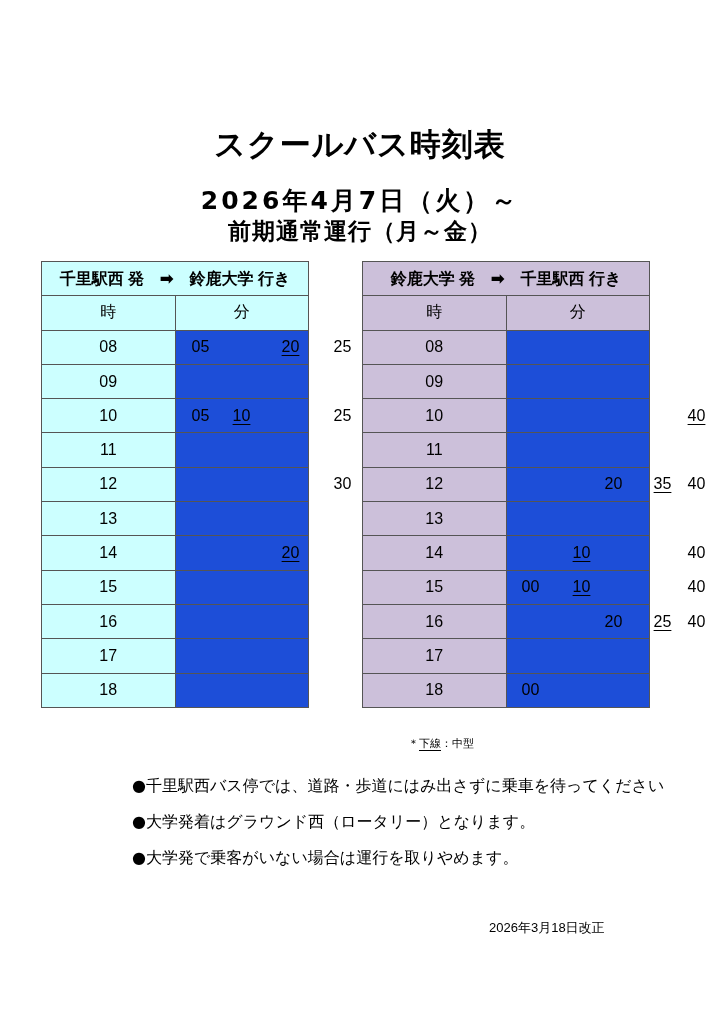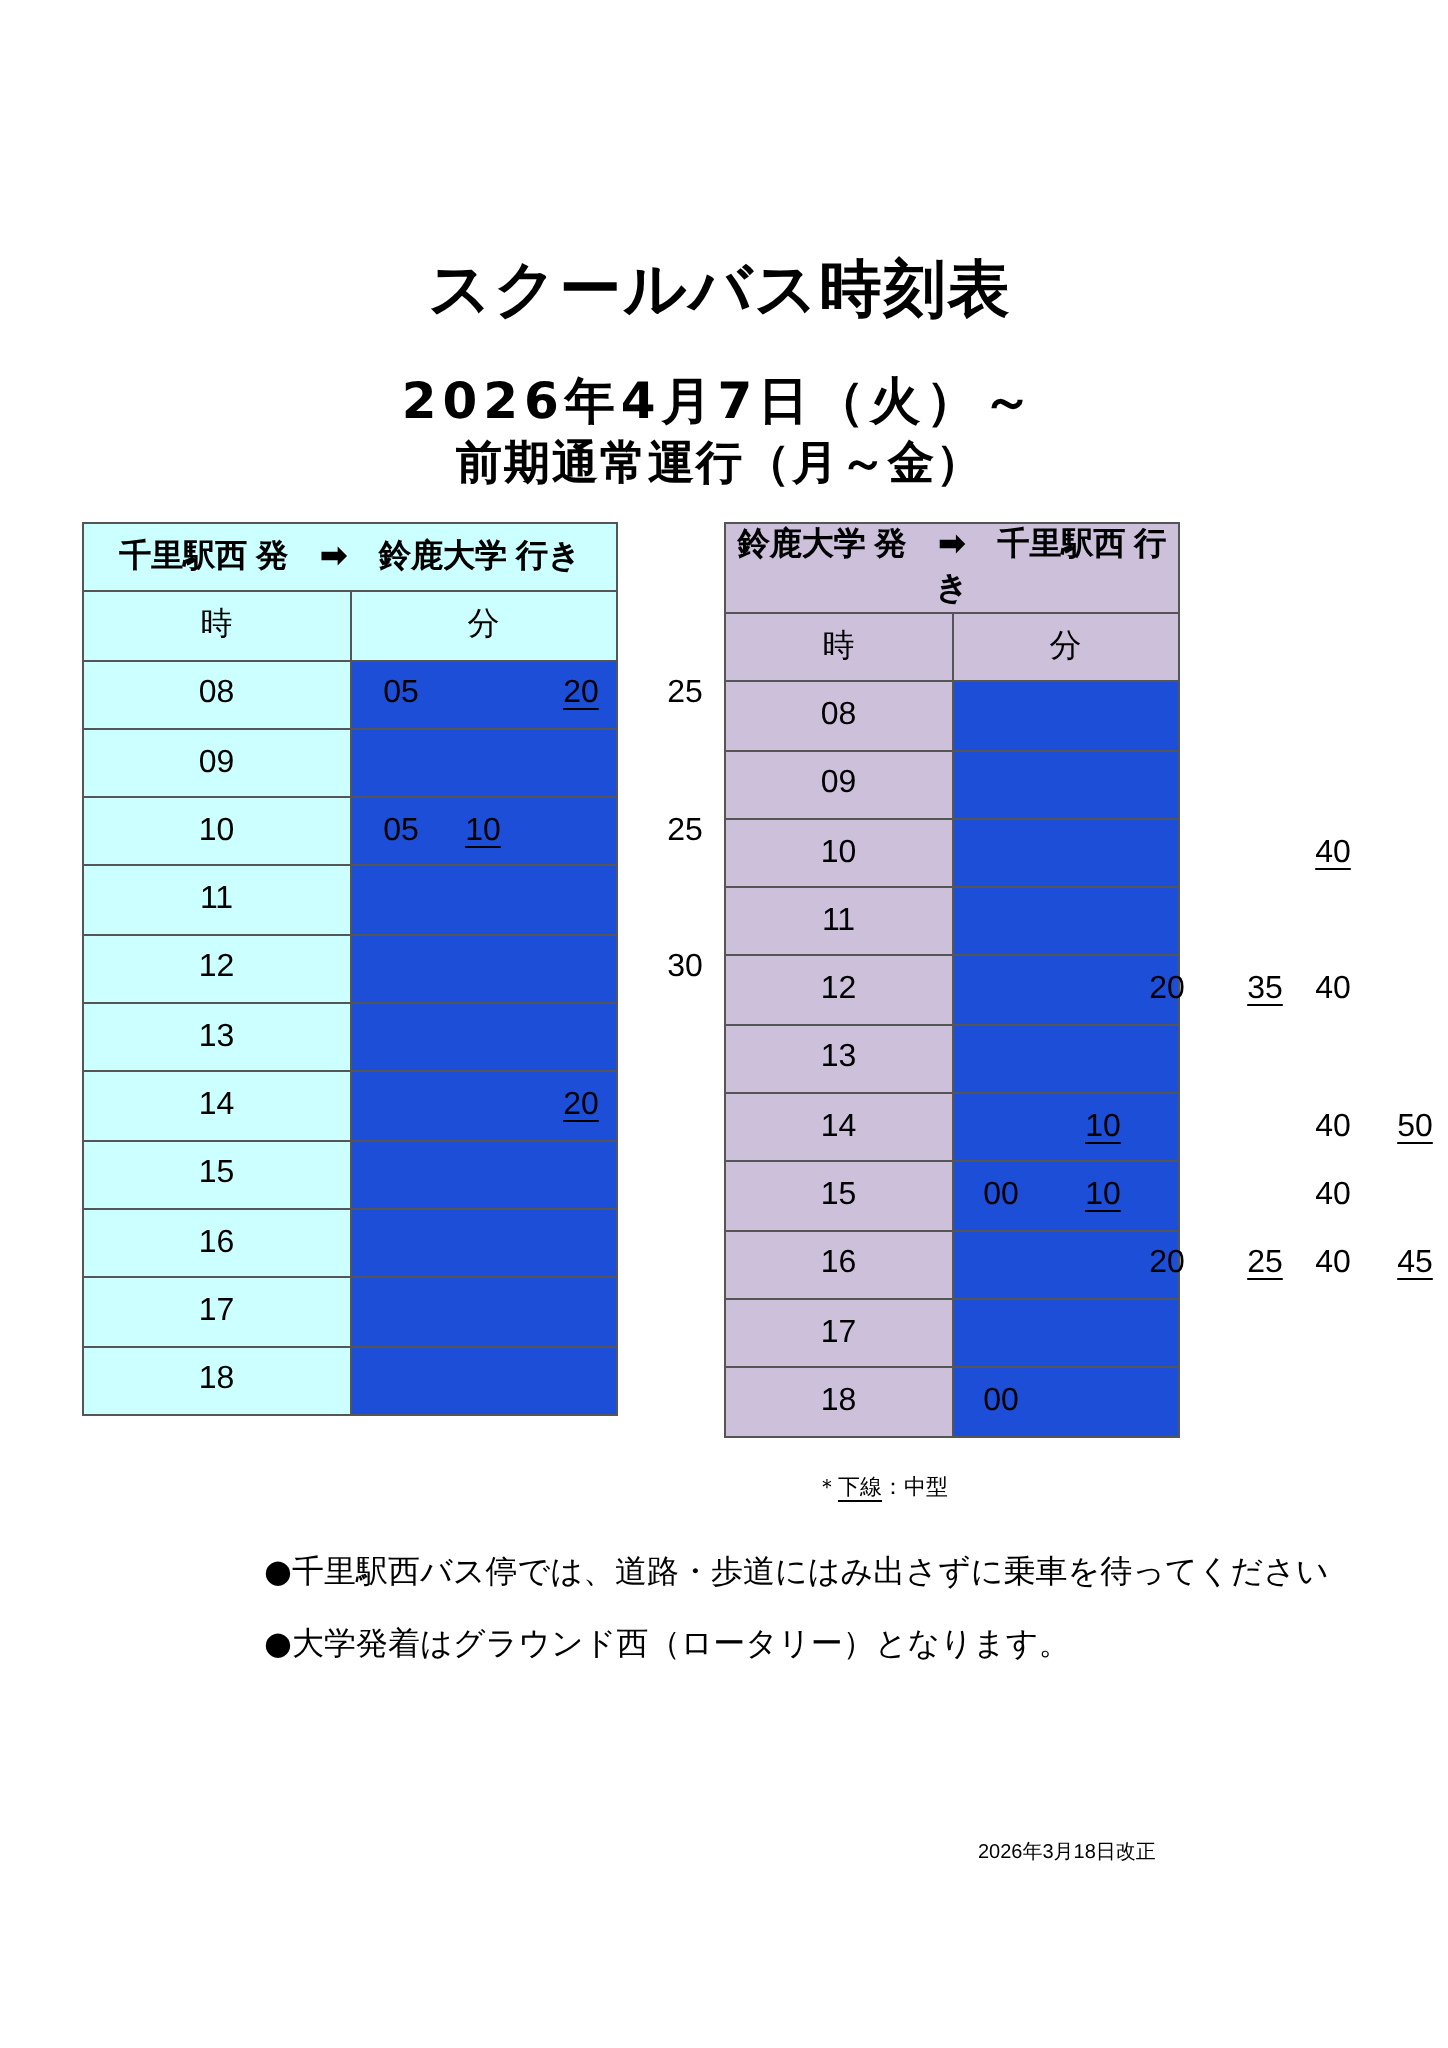--- a/index.html
+++ b/index.html
@@ -5,33 +5,33 @@
   html, body { margin:0; padding:0; background:#ffffff; }
   body { width:724px; height:1024px; position:relative; overflow:hidden;
          font-family: "DejaVu Sans", "Liberation Sans", sans-serif; color:#000; }
   .title { position:absolute; left:0; width:720px; text-align:center; font-weight:bold; letter-spacing:1px; }
   #t1 { top:124px; font-size:31px; }
   #t2 { top:184px; font-size:25px; letter-spacing:3px; }
   #t3 { top:216px; font-size:23px; }
   table.tt { position:absolute; border-collapse:collapse; table-layout:fixed; }
   table.tt td { border:1px solid #555; padding:0; height:33.3px; font-family:"Liberation Sans", sans-serif; font-size:16px; }
   #tl { left:41px; top:261px; width:268px; }
-  #tr { left:362px; top:261px; width:228px; }
+  #tr { left:362px; top:261px; width:288px; }
   .hdr td { height:53px; font-weight:bold; font-size:18px; text-align:center; line-height:22px; font-family:"DejaVu Sans", sans-serif; }
   .sub td { height:24px; text-align:center; font-size:16px; font-family:"DejaVu Sans", sans-serif; }
   #tl .hdr td, #tl .sub td, #tl td.hour { background:#ccffff; }
   #tr .hdr td, #tr .sub td, #tr td.hour { background:#ccc0da; }
   td.hour { text-align:center; width:44px; }
   td.mins { position:relative; background:#1d4ed8; }
   .m { position:absolute; top:50%; transform:translateY(-50%); width:30px; text-align:center; }
   .u { text-decoration:underline; text-underline-offset:3px; }
   .note-legend { position:absolute; top:736px; left:408px; font-size:11px; }
   .notes { position:absolute; left:120px; top:760px; margin:12px; padding:0; list-style:none; }
   .notes li { font-size:16px; height:36px; line-height:28px; white-space:nowrap; }
-  .revised { position:absolute; left:489px; top:919px; font-size:10px; font-family:"Liberation Sans", sans-serif; }
+  .revised { position:absolute; left:489px; top:919px; font-size:13px; font-family:"Liberation Sans", sans-serif; }
 </style>
 </head>
 <body>
 
 <div class="title" id="t1">スクールバス時刻表</div>
 <div class="title" id="t2">2026年4月7日（火）～</div>
 <div class="title" id="t3">前期通常運行（月～金）</div>
 
 <table class="tt" id="tl">
   <tbody>
@@ -189,15 +189,16 @@
     </tbody>
 </table>
 
 <div class="note-legend">
   <span>＊</span><span class="u">下線</span><span>：中型</span>
 </div>
 
 <ul class="notes">
   <li>●千里駅西バス停では、道路・歩道にはみ出さずに乗車を待ってください</li>
   <li>●大学発着はグラウンド西（ロータリー）となります。</li>
+  <li>●大学発で乗客がいない場合は運行を取りやめます。</li>
 </ul>
 
 <div class="revised">2026年3月18日改正</div>
 
 </body></html>

